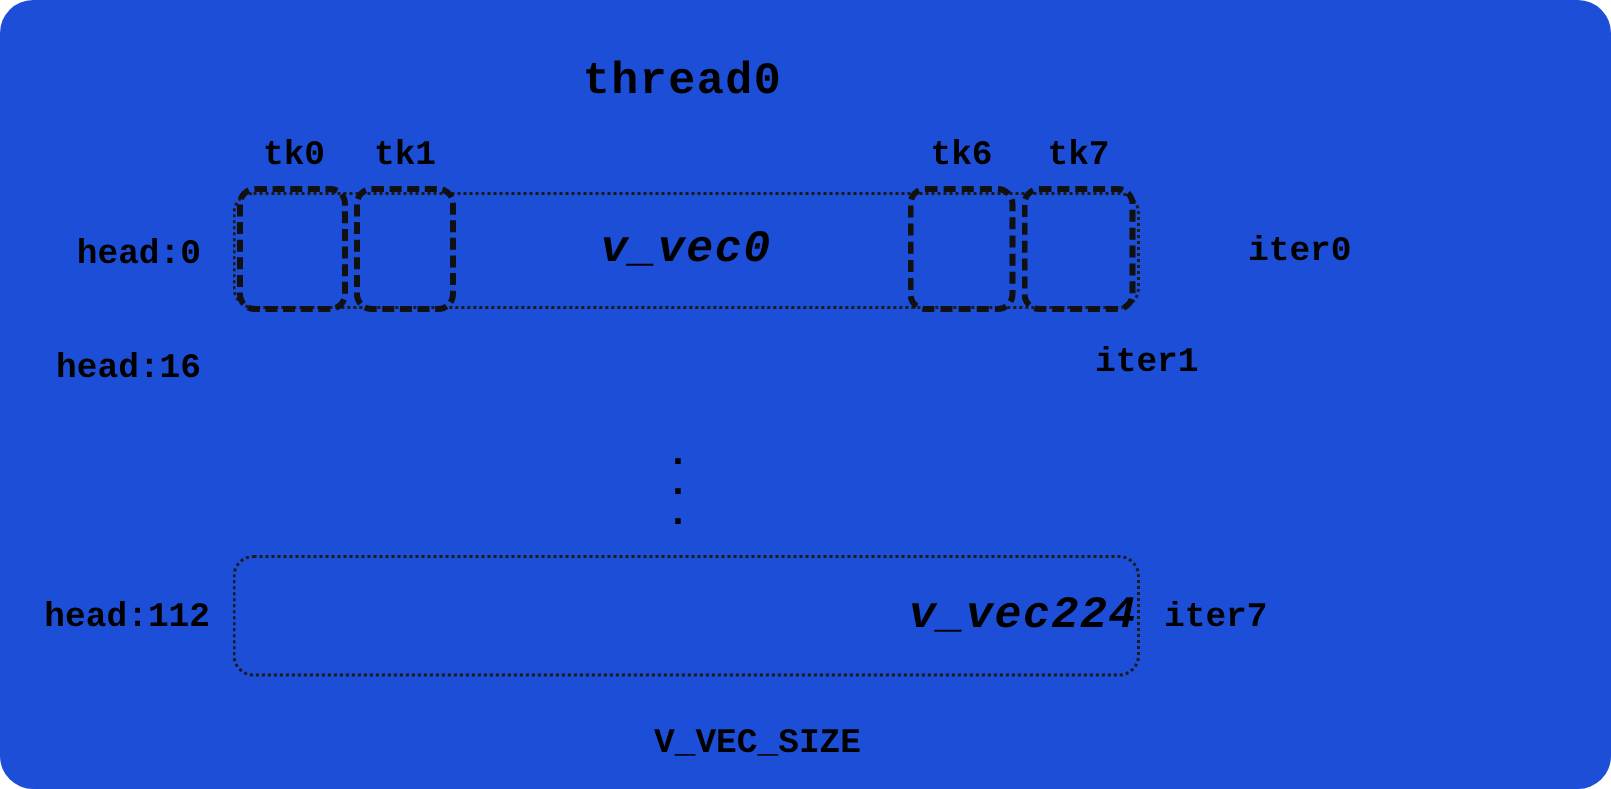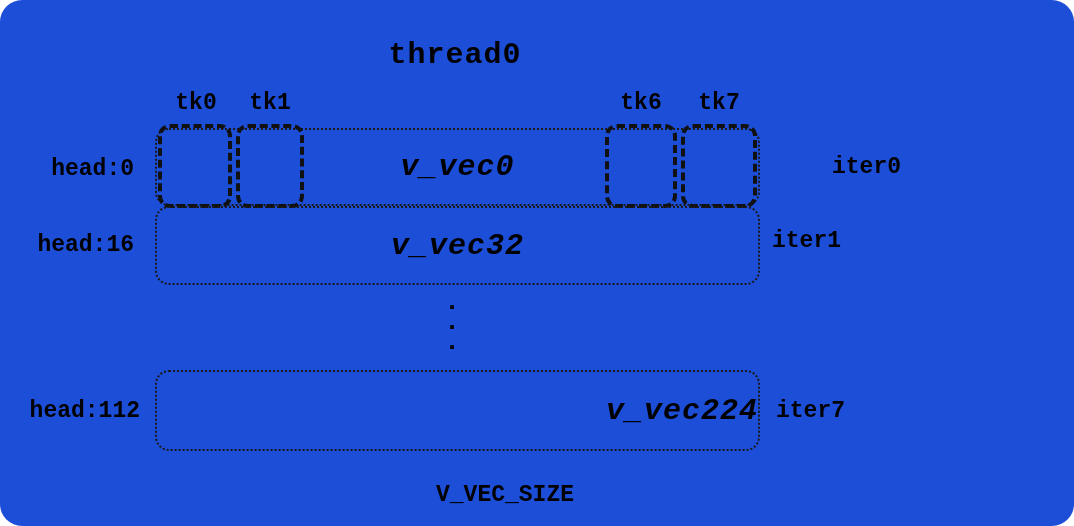--- a/index.html
+++ b/index.html
@@ -76,36 +76,33 @@
 
   <div class="abs row-box" style="left:155px; top:128px; width:605px; height:78px;">
     <span class="vec-label">v_vec0</span>
   </div>
 
   <div class="abs tk-box" style="left:158px; top:124px; width:74px; height:84px;"></div>
   <div class="abs tk-box" style="left:236px; top:124px; width:68px; height:84px;"></div>
   <div class="abs tk-box" style="left:605px; top:124px; width:72px; height:84px;"></div>
   <div class="abs tk-box" style="left:681px; top:124px; width:76px; height:84px;"></div>
 
-  <div class="abs row-box" style="left:155px; top:206px; width:605px; height:79px;">
-    <span class="vec-label">v_vec32</span>
-  </div>
 
   <div class="abs dots center-x" style="left:452px; top:292px;">.
 .
 .</div>
 
   <div class="abs row-box" style="left:155px; top:370px; width:605px; height:81px;justify-content:flex-end;">
     <span class="vec-label">v_vec224</span>
   </div>
 
   <div class="abs small-label head-label" style="left:22px; top:156px;">head:0</div>
   <div class="abs small-label head-label" style="left:22px; top:232px;">head:16</div>
   <div class="abs small-label head-label" style="left:28px; top:398px;">head:112</div>
 
   <div class="abs small-label" style="left:816px; top:154px;margin-left:16px;">iter0</div>
-  <div class="abs small-label" style="left:772px; top:228px;font-family:Liberation Mono, monospace;">iter1</div>
+  <div class="abs small-label" style="left:730px; top:228px;font-family:Liberation Mono, monospace;">iter1</div>
   <div class="abs small-label" style="left:776px; top:398px;">iter7</div>
 
 
   <div class="abs small-label center-x" style="left:457px; top:482px;margin-left:48px;">V_VEC_SIZE</div>
 
 </div>
 
 </body></html>

